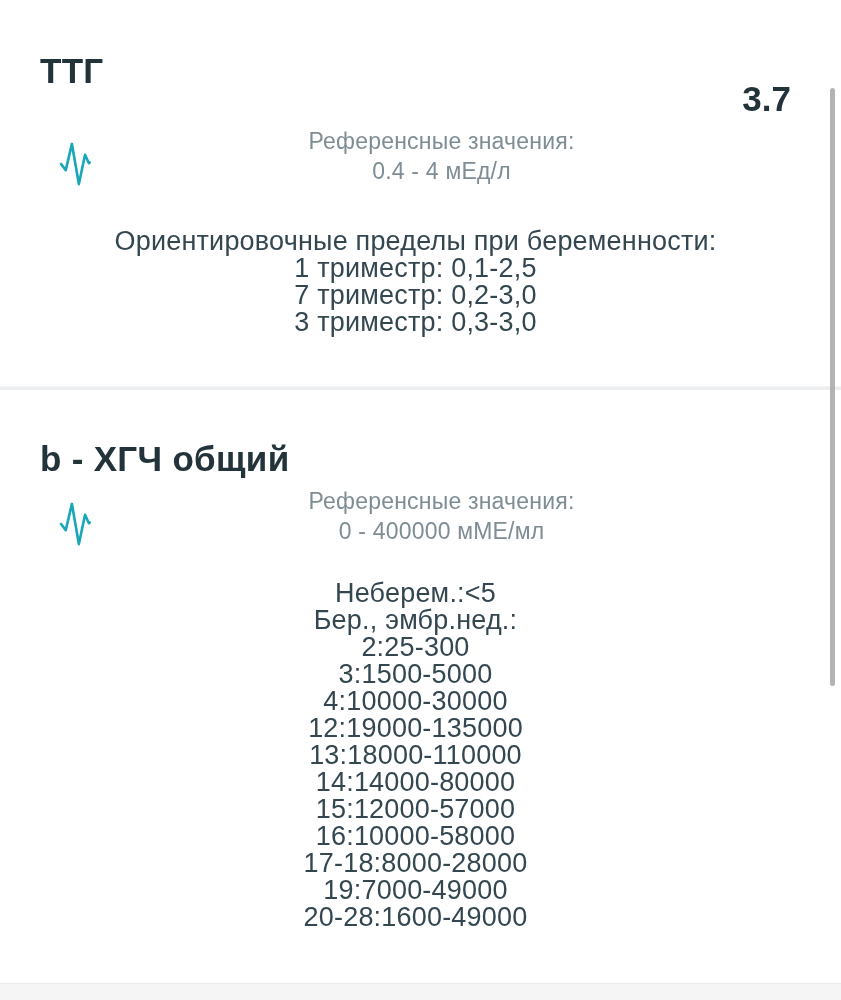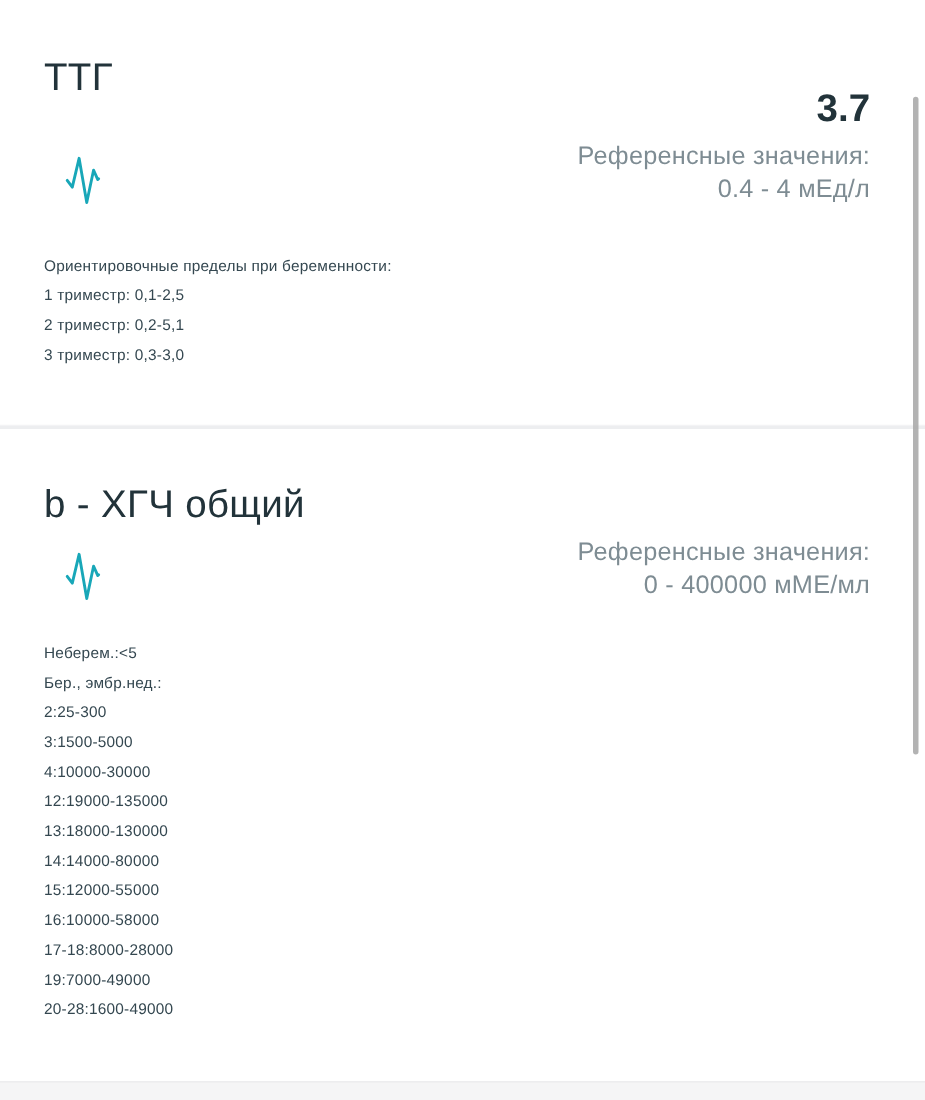--- a/index.html
+++ b/index.html
@@ -18,21 +18,21 @@
   }
   .card-1 { padding-top: 50px; padding-bottom: 50px; }
   .card-2 { padding-top: 48px; padding-bottom: 20px; }
   .card-header {
     display: flex;
     justify-content: space-between;
     align-items: flex-start;
   }
   .test-title {
     font-size: 35px;
-    font-weight: 400;
+    font-weight: 700;
     line-height: 42px;
     color: var(--title, #22333a);
     letter-spacing: 0.3px;
   }
   .test-value {
     font-size: 35px;
     font-weight: 700;
     line-height: 42px;
     color: var(--title, #22333a);
     margin-top: 28px;
@@ -44,32 +44,33 @@
   }
   .icon-wrap {
     margin-left: 18px;
     margin-top: 12px;
     width: 34px; height: 52px;
     flex: 0 0 auto;
     color: var(--accent, #18a7b8);
   }
   .refs {
     flex: 1 1 auto;
-    text-align: right;
+    text-align: center;
     font-size: 23px;
     line-height: 30px;
     color: var(--muted, #7e8c93);
     letter-spacing: 0.2px;
   }
   .notes {
     margin-top: 38px;
-    font-size: 14px;
+    font-size: 27px;
     line-height: 27px;
     color: var(--body, #344750);
     letter-spacing: 0.2px;
+    text-align: center;
   }
   .card-2 .notes { margin-top: 30px; }
   .note-line { white-space: pre; }
   .divider {
     height: 3px;
     background: #edeef0;
     border-top: 1px solid #f5f6f7;
   }
   .footer-bar {
     position: absolute;
@@ -104,21 +105,21 @@
       </svg>
     </span>
     <div class="refs">
       <div>Референсные значения:</div>
       <div>0.4 - 4 мЕд/л</div>
     </div>
   </div>
   <div class="notes">
     <div class="note-line">Ориентировочные пределы при беременности:</div>
     <div class="note-line">1 триместр: 0,1-2,5</div>
-    <div class="note-line">2 триместр: 0,2-5,1</div>
+    <div class="note-line">7 триместр: 0,2-3,0</div>
     <div class="note-line">3 триместр: 0,3-3,0</div>
   </div>
 </section>
 
 <div class="divider"></div>
 
 <section class="card card-2">
   <div class="card-header">
     <div class="test-title">b - ХГЧ общий</div>
   </div>
@@ -133,23 +134,23 @@
       <div>0 - 400000 мМЕ/мл</div>
     </div>
   </div>
   <div class="notes">
     <div class="note-line">Неберем.:&lt;5</div>
     <div class="note-line">Бер., эмбр.нед.:</div>
     <div class="note-line">2:25-300</div>
     <div class="note-line">3:1500-5000</div>
     <div class="note-line">4:10000-30000</div>
     <div class="note-line">12:19000-135000</div>
-    <div class="note-line">13:18000-130000</div>
+    <div class="note-line">13:18000-110000</div>
     <div class="note-line">14:14000-80000</div>
-    <div class="note-line">15:12000-55000</div>
+    <div class="note-line">15:12000-57000</div>
     <div class="note-line">16:10000-58000</div>
     <div class="note-line">17-18:8000-28000</div>
     <div class="note-line">19:7000-49000</div>
     <div class="note-line">20-28:1600-49000</div>
   </div>
 </section>
 
 <div class="footer-bar"></div>
 <div class="scrollbar-thumb"></div>
 

